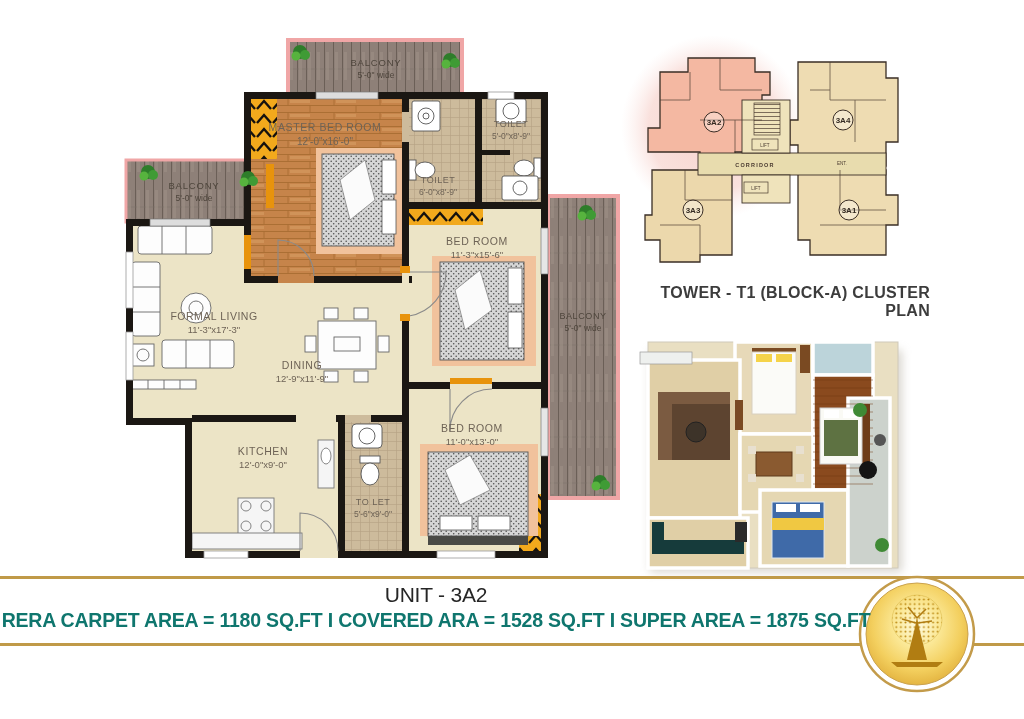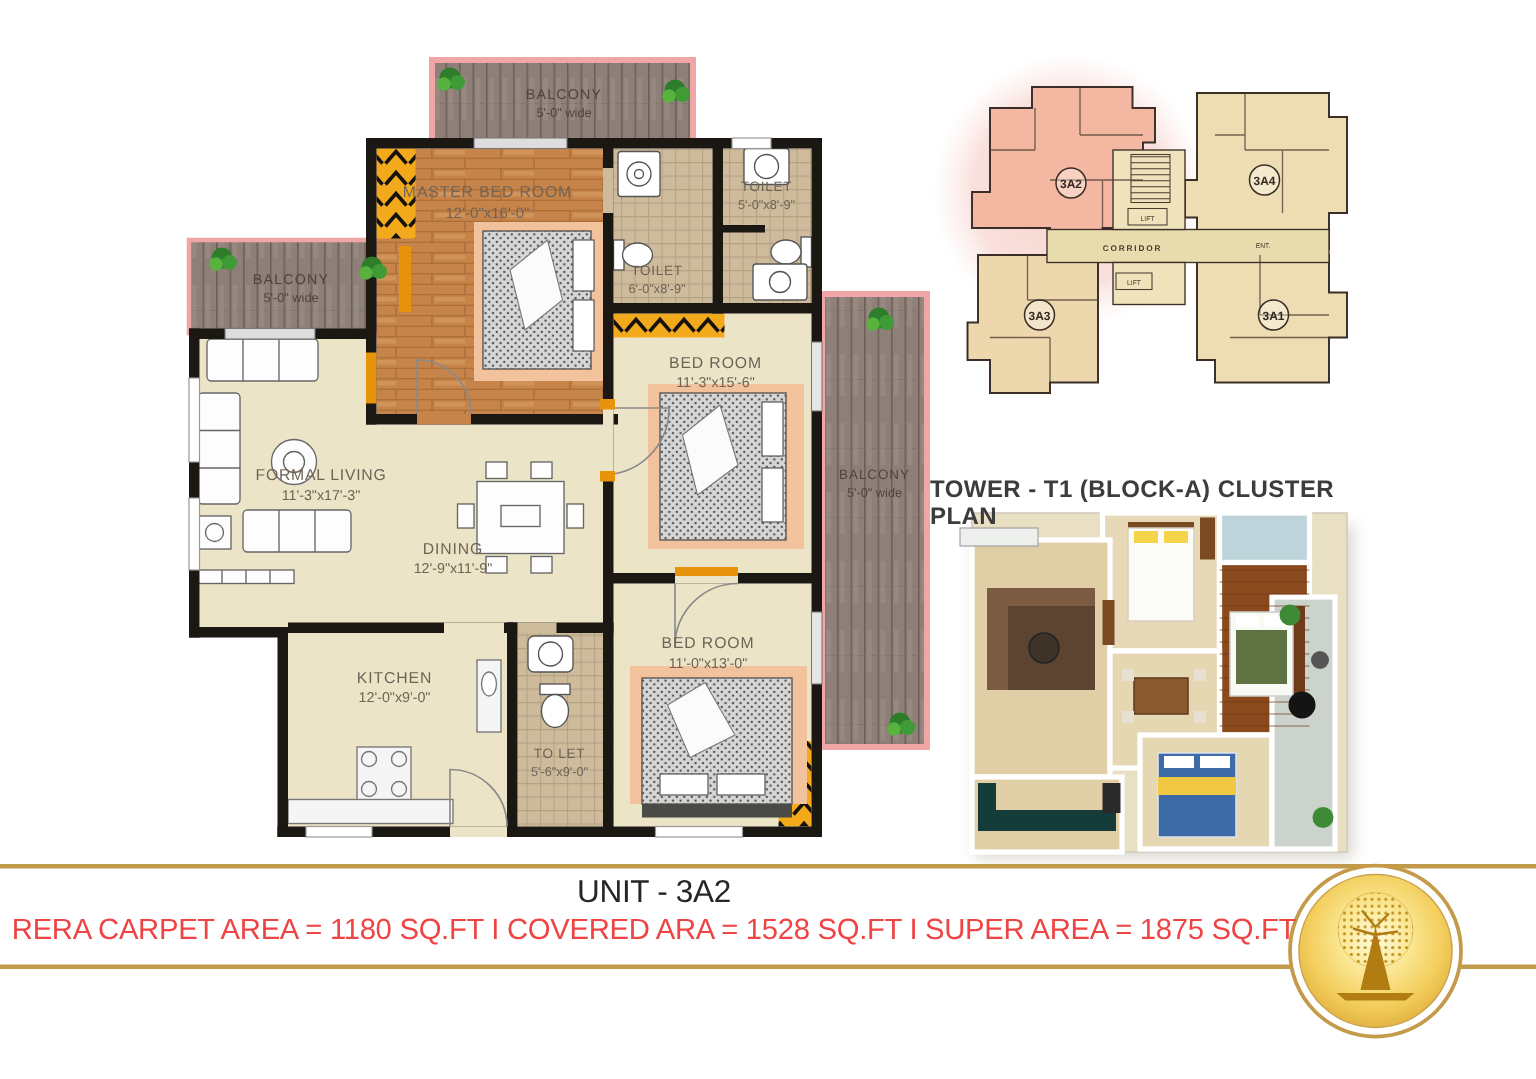--- a/index.html
+++ b/index.html
@@ -1,25 +1,25 @@
 <!DOCTYPE html>
 <html><head>
 <meta charset="utf-8">
 <style>
   html,body{margin:0;padding:0;background:#ffffff;}
   #page{position:relative;width:1024px;height:719px;background:#fff;overflow:hidden;
         font-family:"Liberation Sans",sans-serif;}
   svg text{font-family:"Liberation Sans",sans-serif;}
   .abs{position:absolute;}
-  .cluster-title{left:620px;top:284px;width:310px;text-align:left;
-     font-size:16px;font-weight:bold;color:#3c3c3c;letter-spacing:.3px;margin-top:34px;}
+  .cluster-title{left:620px;top:284px;width:310px;text-align:right;
+     font-size:16px;font-weight:bold;color:#3c3c3c;letter-spacing:.3px;}
   .footer-unit{left:0;top:583px;width:872px;text-align:center;
      font-size:21px;font-weight:normal;color:#262626;letter-spacing:-.2px;}
   .footer-areas{left:0;top:609px;width:872px;text-align:center;
-     font-size:19.5px;font-weight:normal;color:#ef4444;letter-spacing:-.2px;}
+     font-size:19.5px;font-weight:bold;color:#0f766e;letter-spacing:-.2px;}
 </style>
 </head>
 <body>
 
 <div id="page">
 
 <svg class="abs" style="left:0;top:0" width="1024" height="719" viewBox="0 0 1024 719">
   <defs>
     <pattern id="pWoodM" width="46" height="14" patternUnits="userSpaceOnUse">
       <rect width="46" height="14" fill="#c6844a"></rect>

